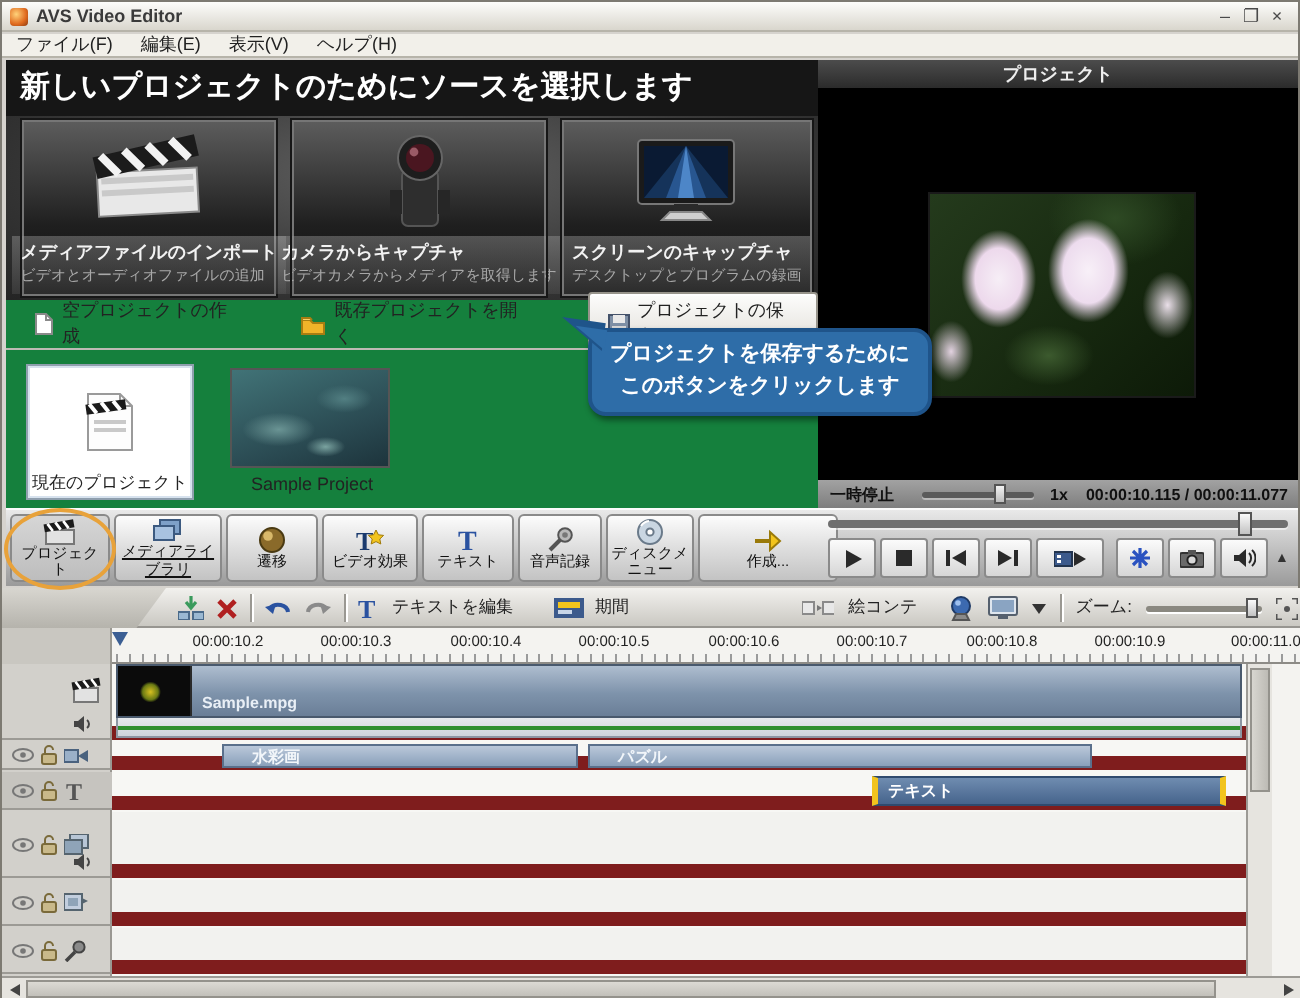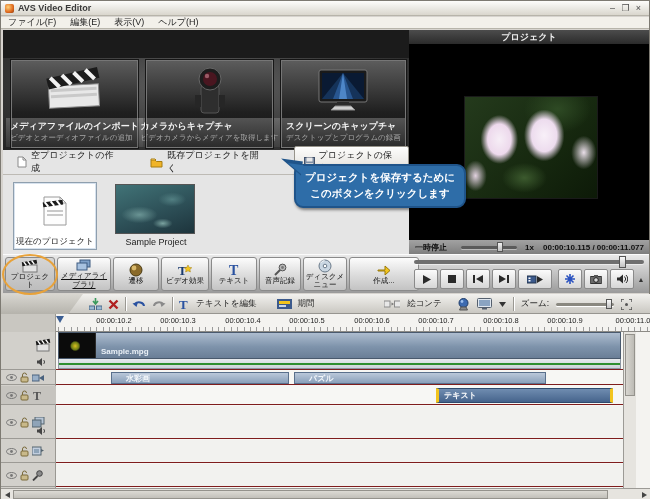--- a/index.html
+++ b/index.html
@@ -28,21 +28,21 @@
     background:radial-gradient(ellipse at 50% 30%, #646464 0%, #3a3a3a 55%, #242424 100%);
     display:flex; padding:2px 8px; gap:8px; }
   .source-card { width:127px; height:88px; border:1px solid #767676; outline:1px solid #161616;
     background:linear-gradient(#5c5c5c,#1f1f1f 60%,#121212); display:flex; flex-direction:column;align-items:center; }
   .source-iconbox { flex:1; display:flex; align-items:center; justify-content:center; }
   .source-caption { height:29px; background:linear-gradient(rgba(150,150,150,.45),rgba(90,90,90,.35));
     padding:2px 4px 0 4px; }
   .source-title { font-size:9px; font-weight:bold; color:#f2f2f2; white-space:nowrap; }
   .source-sub { font-size:7.5px; color:#a8a8a8; white-space:nowrap; }
 
-  .actions-panel { position:absolute; left:0; top:120px; width:406px; height:104px; background:#e5e5e5; }
+  .actions-panel { position:absolute; left:0; top:120px; width:406px; height:104px; background:#15803d; }
   .actions-row { position:absolute; left:0; top:0; width:100%; height:25px;
     display:flex; align-items:center; border-bottom:1px solid #bdbab4; }
   .action-link { display:flex; align-items:center; gap:4px; font-size:9px; color:#222; margin-left:14px; }
   .action-save { display:flex; align-items:center; gap:4px; font-size:9px; color:#222;
     margin-left:28px; padding:2px 9px; background:linear-gradient(#fdfdfc,#dcd9d2);
     border:1px solid #97948b; border-radius:2px; box-shadow:0 1px 0 #fff inset; }
   .thumb-card { position:absolute; left:10px; top:32px; width:84px; height:68px; background:#fff;
     border:1px solid #8f9fae; box-shadow:0 0 0 1px #d7e2ee inset; text-align:center; }
   .thumb-card-label { position:absolute; left:0; bottom:1px; width:100%; font-size:8.5px; color:#222; white-space:nowrap; }
   .thumb-sample { position:absolute; left:112px; top:34px; width:82px; text-align:center; }
@@ -137,21 +137,21 @@
     background:repeating-linear-gradient(90deg,#9a9a9a 0 1px,transparent 1px 6.4px); }
   .ruler-label { position:absolute; top:2px; transform:translateX(-50%); font-size:7.5px; color:#222; white-space:nowrap; }
   .playhead { position:absolute; left:55px; top:2px; width:0; height:0;
     border-left:4px solid transparent; border-right:4px solid transparent; border-top:7px solid #3b5e93; }
 
   
   .tracks { position:absolute; left:0; top:331px; width:650px; height:156px; background:#f4f3f0; }
   .track-headers { position:absolute; left:0; top:0; width:55px; height:156px;
     background:#d2d0cb; border-right:1px solid #9a9892; }
   .track-content { position:absolute; left:55px; top:0; width:567px; height:156px; background:#f7f7f4; }
-  .trow { position:absolute; left:0; width:100%; border-bottom:1px solid #7f1d1d; }
+  .trow { position:absolute; left:0; width:100%; border-bottom:7px solid #7f1d1d; }
   .hrow { position:absolute; left:0; width:55px; border-bottom:1px solid #9c9a95;
     display:flex; align-items:center; gap:3px; padding-left:5px; }
   .hrow.darker { background:#c6c4bf; }
 
   .clip-video { position:absolute; left:2px; top:0; width:563px; height:27px;
     background:linear-gradient(#aebdcf,#7e93ab 55%,#6a7e97); border:1px solid #49596d; }
   .clip-video-label { position:absolute; left:42px; bottom:2px; font-size:8px; font-weight:bold; color:#e9eff6; }
   .clip-thumb { position:absolute; left:0; top:0; width:37px; height:25px; background:
       radial-gradient(circle 7px at 45% 52%, #d8c020 0%, #6a7a14 55%, rgba(0,0,0,0) 75%), #0b0b0b;
     border-right:1px solid #2a2a2a; }
@@ -194,20 +194,21 @@
   </div>
 
   <div class="menubar">
     <span class="menu-item">ファイル(F)</span>
     <span class="menu-item">編集(E)</span>
     <span class="menu-item">表示(V)</span>
     <span class="menu-item">ヘルプ(H)</span>
   </div>
 
   <div class="start-panel">
+    <div class="start-heading">新しいプロジェクトのためにソースを選択します</div>
 
     <div class="sources">
       <div class="source-card">
         <div class="source-iconbox">
           <span class="icon-inline">
             <svg width="66" height="46" viewBox="0 0 66 46">
               <g transform="rotate(-3 33 30)">
                   <rect x="7" y="18" width="50" height="22" fill="#e8e8e8" stroke="#8a8a8a"></rect>
               <rect x="9" y="21" width="46" height="3" fill="#c9c9c9"></rect>
                   <rect x="9" y="27" width="46" height="3" fill="#c9c9c9"></rect>
@@ -519,21 +520,21 @@
       <span class="tlt-label">テキストを編集</span>
       <span class="icon-inline" style="margin-left:14px;">
         <svg width="15" height="10" viewBox="0 0 15 10">
             <rect x="0" y="0" width="15" height="10" fill="#3c5a8c"></rect>
             <rect x="2" y="2" width="11" height="3" fill="#f2c41d"></rect>
             <rect x="2" y="6" width="7" height="2" fill="#c9d6e8"></rect>
           </svg>
       </span>
       <span class="tlt-label">期間</span>
     </div>
-    <div class="tlt-group" style="right:19px; gap:7px;">
+    <div class="tlt-group" style="right:2px; gap:7px;">
       <span class="icon-inline">
         <svg width="16" height="8" viewBox="0 0 16 8">
             <rect x="0" y="1" width="6" height="6" fill="#e8e8e8" stroke="#8a8a8a"></rect>
             <path d="M7.5 2.5 L10 4 L7.5 5.5 Z" fill="#777"></path>
             <rect x="10.5" y="1" width="6" height="6" fill="#e8e8e8" stroke="#8a8a8a"></rect>
           </svg>
       </span>
       <span class="tlt-label">絵コンテ</span>
       <span class="icon-inline" style="margin-left:8px;">
         <svg width="13" height="13" viewBox="0 0 13 13">

